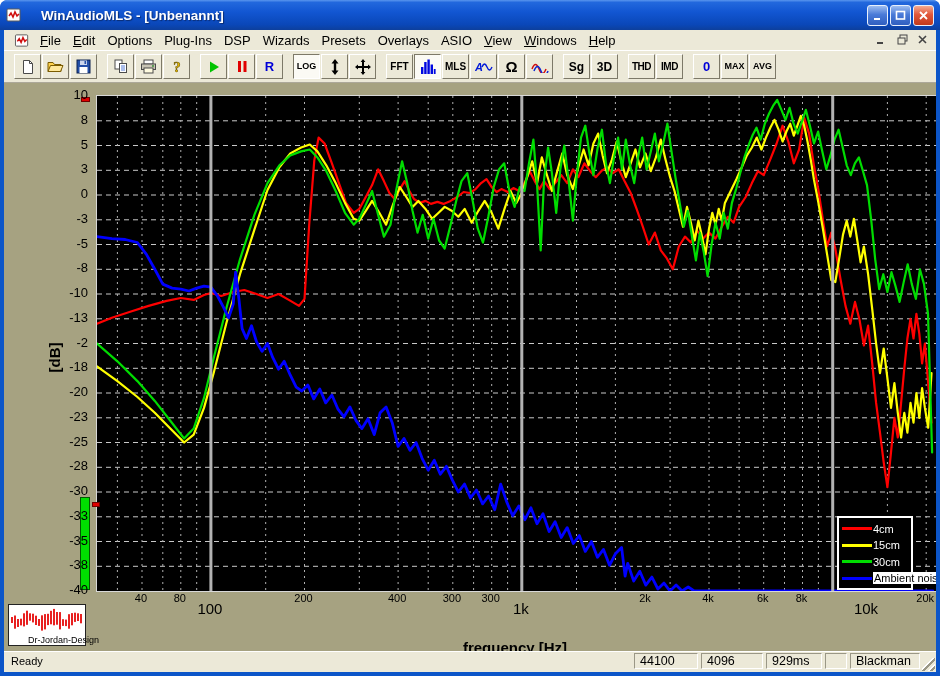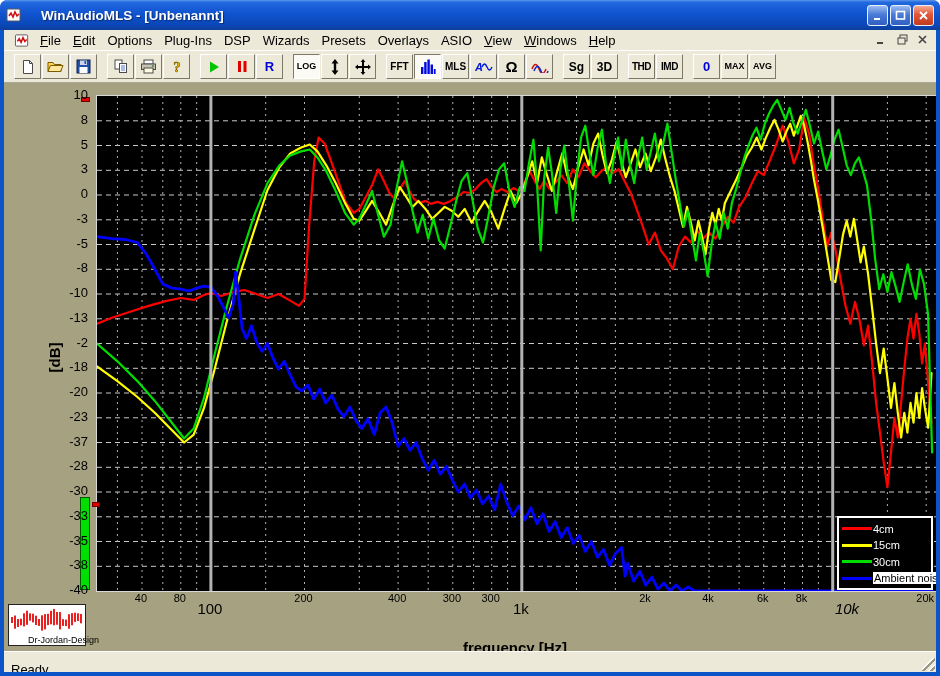--- a/index.html
+++ b/index.html
@@ -46,32 +46,32 @@
   .plot{position:absolute;left:92px;top:12px;width:839px;height:495px;background:#000;border:1px solid #d8d8d8;}
   .plot svg{position:absolute;left:0;top:0;}
   .y-tick{position:absolute;left:32px;width:52px;text-align:right;font-size:13px;color:#000;line-height:16px;}
   .x-tick-minor{position:absolute;top:509px;font-size:11px;color:#000;transform:translateX(-50%);white-space:nowrap;}
   .x-tick-major{position:absolute;top:517px;font-size:15px;color:#000;transform:translateX(-50%);white-space:nowrap;}
   .ylabel{position:absolute;left:26px;top:266px;width:48px;text-align:center;font-weight:bold;font-size:15px;transform:rotate(-90deg);}
   .xlabel{position:absolute;left:381px;top:536px;width:260px;text-align:center;font-weight:bold;font-size:15px;margin-top:20px;}
   .marker-top{position:absolute;left:77px;top:14px;width:9px;height:5px;background:#e00000;border:1px solid #700000;box-sizing:border-box;}
   .level-meter{position:absolute;left:76px;top:414px;width:10px;height:93px;background:#00df00;border:1px solid #005800;box-sizing:border-box;}
   .meter-peak{position:absolute;left:88px;top:419px;width:8px;height:5px;background:#e00000;border:1px solid #700000;box-sizing:border-box;}
-  .legend{position:absolute;left:833px;top:433px;width:96px;height:74px;background:#000;border:2px solid #fff;box-sizing:border-box;
+  .legend{position:absolute;left:833px;top:433px;width:76px;height:74px;background:#000;border:2px solid #fff;box-sizing:border-box;
     padding:4px 3px 3px 3px;display:flex;flex-direction:column;justify-content:space-between;z-index:5;}
   .legend-row{display:flex;align-items:center;height:13px;}
   .legend-swatch{width:30px;height:3px;margin-right:1px;flex:none;}
   .legend-label{color:#fff;font-size:11px;line-height:12px;white-space:nowrap;}
   .legend-row.highlighted .legend-label{background:#fff;color:#000;padding:0 1px;}
   .logo{position:absolute;left:4px;top:521px;width:78px;height:42px;background:#fff;border:1px solid #222;box-sizing:border-box;}
   .logo-text{position:absolute;left:0;right:0;bottom:0;text-align:center;font-size:9px;color:#000;white-space:nowrap;margin-left:19px;}
 
   
   .statusbar{position:absolute;left:0;right:0;bottom:0;height:20px;background:#ece9d8;border-top:1px solid #fff;}
-  .status-left{position:absolute;left:7px;top:10px;font-size:13px;color:#000;}
+  .status-left{position:absolute;left:7px;top:3px;font-size:11px;color:#000;}
   .status-panels{position:absolute;right:16px;top:1px;display:flex;gap:3px;}
   .status-panel{height:16px;box-sizing:border-box;border:1px solid;border-color:#9a9786 #fff #fff #9a9786;
     font-size:12.5px;padding:0 5px;line-height:14px;color:#000;}
   .grip{position:absolute;right:1px;bottom:1px;width:13px;height:13px;
     background:linear-gradient(135deg,transparent 40%,#fff 40%,#fff 50%,#9a9786 50%,#9a9786 60%,transparent 60%,transparent 70%,#fff 70%,#fff 80%,#9a9786 80%,#9a9786 90%,transparent 90%);}
 </style>
 </head>
 <body>
 
 <div id="window" data-name="application-window">
@@ -428,42 +428,49 @@
         <div class="y-tick" data-name="y-tick-label" style="top: 103px;">0</div>
         <div class="y-tick" data-name="y-tick-label" style="top: 127.75px;">-3</div>
         <div class="y-tick" data-name="y-tick-label" style="top: 152.5px;">-5</div>
         <div class="y-tick" data-name="y-tick-label" style="top: 177.25px;">-8</div>
         <div class="y-tick" data-name="y-tick-label" style="top: 202px;">-10</div>
         <div class="y-tick" data-name="y-tick-label" style="top: 226.75px;">-13</div>
         <div class="y-tick" data-name="y-tick-label" style="top: 251.5px;">-2</div>
         <div class="y-tick" data-name="y-tick-label" style="top: 276.25px;">-18</div>
         <div class="y-tick" data-name="y-tick-label" style="top: 301px;">-20</div>
         <div class="y-tick" data-name="y-tick-label" style="top: 325.75px;">-23</div>
-        <div class="y-tick" data-name="y-tick-label" style="top: 350.5px;">-37</div>
+        <div class="y-tick" data-name="y-tick-label" style="top: 350.5px;">-25</div>
         <div class="y-tick" data-name="y-tick-label" style="top: 375.25px;">-28</div>
         <div class="y-tick" data-name="y-tick-label" style="top: 400px;">-30</div>
         <div class="y-tick" data-name="y-tick-label" style="top: 424.75px;">-33</div>
         <div class="y-tick" data-name="y-tick-label" style="top: 449.5px;">-35</div>
         <div class="y-tick" data-name="y-tick-label" style="top: 474.25px;">-38</div>
         <div class="y-tick" data-name="y-tick-label" style="top: 499px;">-40</div>
         <div class="x-tick-minor" data-name="x-tick-label" style="left: 136.976px;">40</div>
         <div class="x-tick-minor" data-name="x-tick-label" style="left: 175.814px;">80</div>
         <div class="x-tick-minor" data-name="x-tick-label" style="left: 299.518px;">200</div>
         <div class="x-tick-minor" data-name="x-tick-label" style="left: 393.096px;">400</div>
         <div class="x-tick-minor" data-name="x-tick-label" style="left: 447.835px;">300</div>
         <div class="x-tick-minor" data-name="x-tick-label" style="left: 486.674px;">300</div>
         <div class="x-tick-minor" data-name="x-tick-label" style="left: 641px;">2k</div>
         <div class="x-tick-minor" data-name="x-tick-label" style="left: 703.955px;">4k</div>
         <div class="x-tick-minor" data-name="x-tick-label" style="left: 758.695px;">6k</div>
         <div class="x-tick-minor" data-name="x-tick-label" style="left: 797.533px;">8k</div>
         <div class="x-tick-minor" data-name="x-tick-label" style="left: 921.236px;">20k</div>
         <div class="x-tick-major" data-name="x-tick-label-major" style="left: 205.94px;">100</div>
         <div class="x-tick-major" data-name="x-tick-label-major" style="left: 516.799px;">1k</div>
-        <div class="x-tick-major" data-name="x-tick-label-major" style="left: 843px; font-style: italic;">10k</div>
+        <div class="x-tick-major" data-name="x-tick-label-major" style="left: 862px;">10k</div>
       </div>
 
     <div class="statusbar" data-name="status-bar">
       <span class="status-left" data-name="status-message">Ready</span>
+      <span class="status-panels" id="status-panels">
+          <span class="status-panel" data-name="status-panel-0" style="width: 64px;">44100</span>
+          <span class="status-panel" data-name="status-panel-1" style="width: 62px;">4096</span>
+          <span class="status-panel" data-name="status-panel-2" style="width: 56px;">929ms</span>
+          <span class="status-panel" data-name="status-panel-3" style="width: 22px;"></span>
+          <span class="status-panel" data-name="status-panel-4" style="width: 70px;">Blackman</span>
+        </span>
       <span class="grip" data-name="resize-grip"></span>
     </div>
 
   </div>
 </div>
 
 </body></html>

